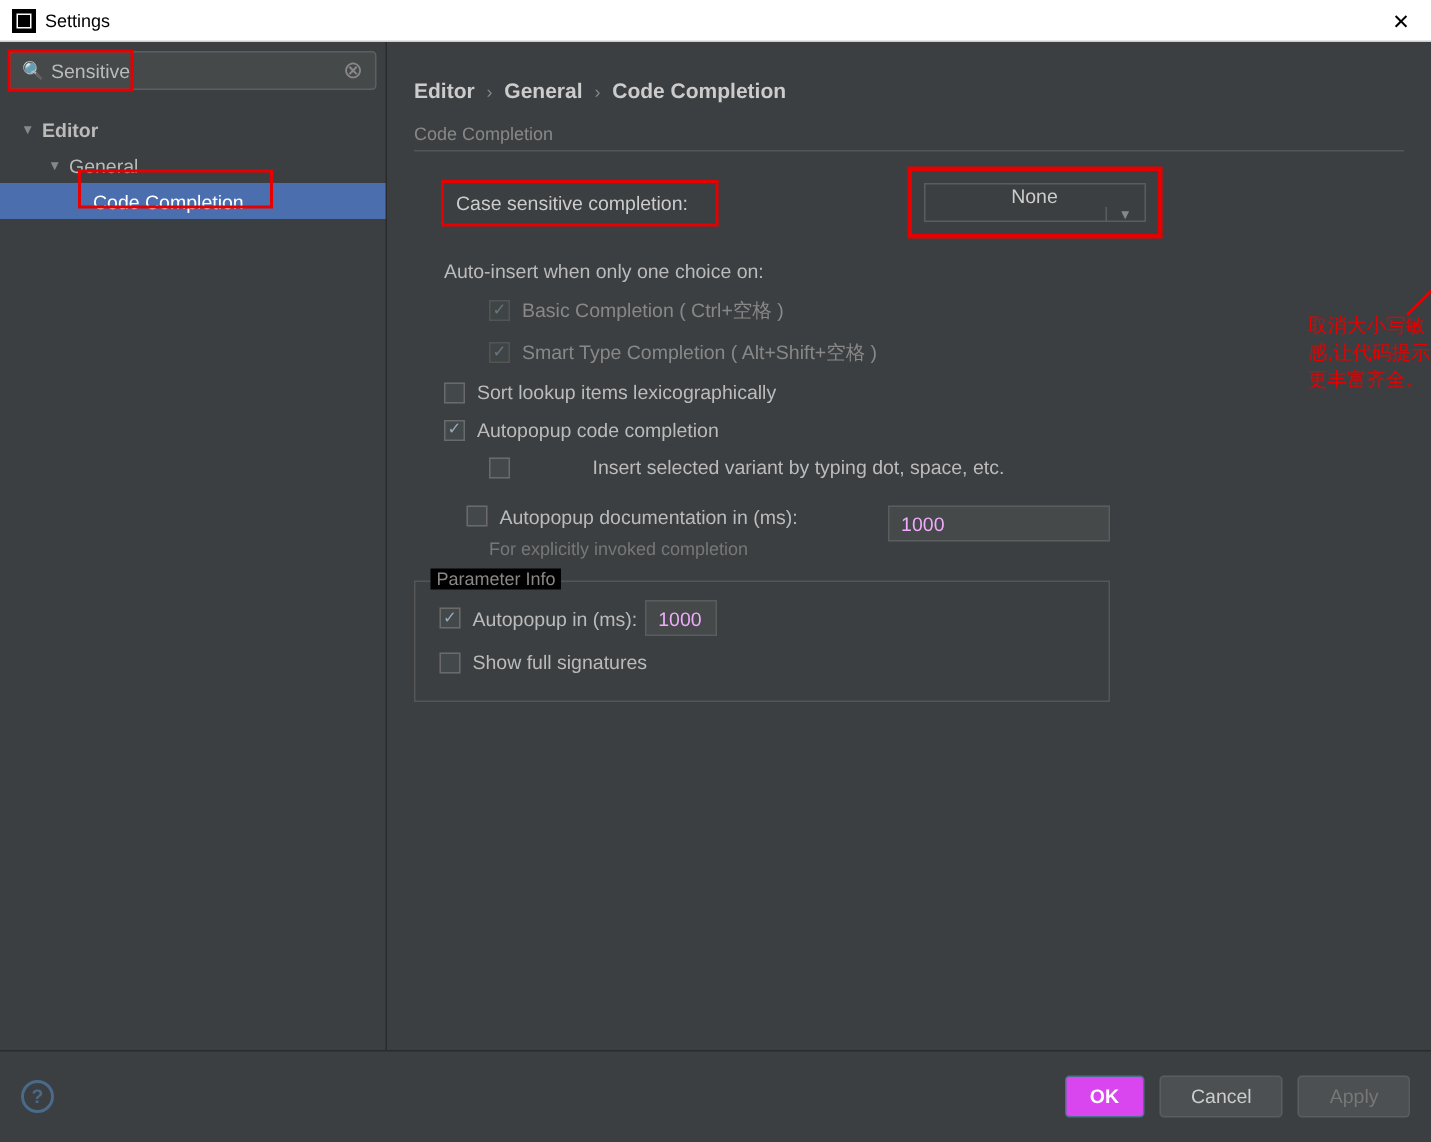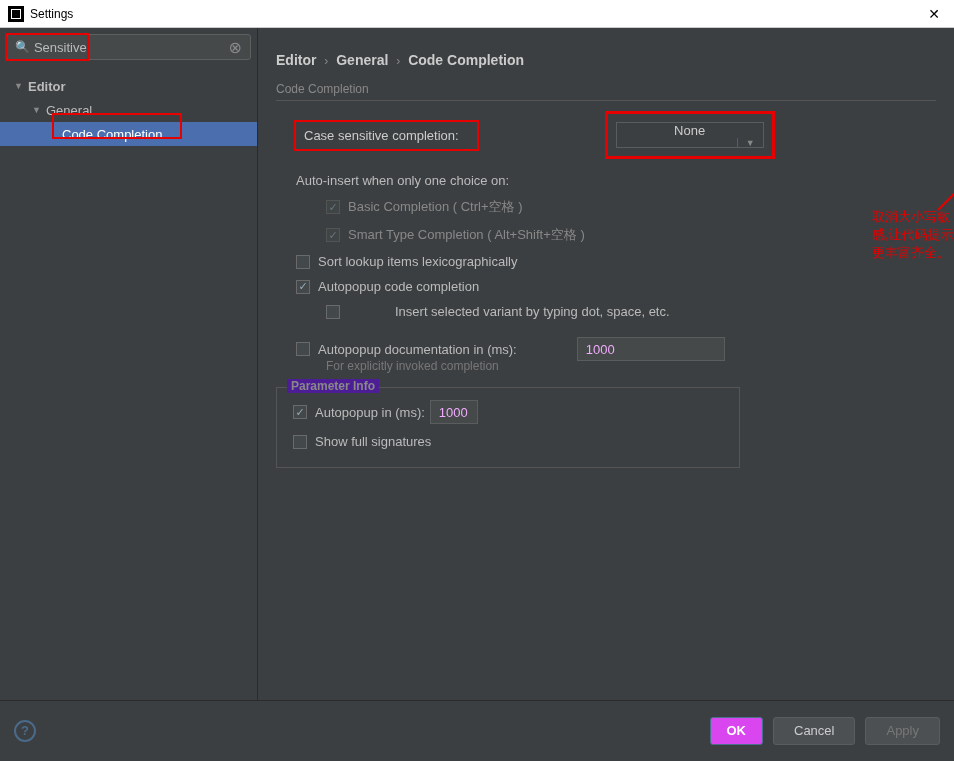--- a/index.html
+++ b/index.html
@@ -55,33 +55,33 @@
 
 .first-row { display: flex; align-items: center; margin-left: 18px; margin-bottom: 14px; }
 .first-row .gap { width: 126px; }
 
 .textfield { background: #45494a; border: 1px solid #5a5d5e; height: 24px; width: 148px; color: #f0abfc; font-size: 13px; padding: 0 8px; }
 .textfield.sm { width: 48px; }
 
 .hint { color: #777; font-size: 12px; margin-left: 50px; margin-top: -6px; margin-bottom: 14px; }
 
 .fieldset { border: 1px solid #555; margin-top: 12px; padding: 12px 16px 8px; width: 464px; position: relative; }
-.fieldset-legend { position: absolute; top: -9px; left: 10px; background: #4c1d95; padding: 0 4px; color: #888; font-size: 12px; font-weight: bold; }
+.fieldset-legend { position: absolute; top: -9px; left: 10px; background: #000000; padding: 0 4px; color: #888; font-size: 12px; }
 
 .annotation-arrow { position: absolute; top: 132px; left: 670px; pointer-events: none; }
 .annotation-text { position: absolute; top: 180px; left: 614px; color: #e60000; font-size: 13px; pointer-events: none; }
 
 .bottombar { height: 60px; border-top: 1px solid #2b2b2b; display: flex; align-items: center; padding: 0 14px; background: #3c3f41; }
 .help-icon { width: 22px; height: 22px; border: 2px solid #4a6a8a; border-radius: 50%; color: #4a6a8a; display: flex; align-items: center; justify-content: center; font-size: 13px; font-weight: bold; cursor: pointer; }
 .btns { margin-left: auto; display: flex; gap: 10px; }
 .btn { height: 28px; padding: 0 20px; font-size: 13px; border: 1px solid #5a5d5e; background: #4c5052; color: #ccc; cursor: pointer; border-radius: 3px; }
 .btn.primary { background: #d946ef; border-color: #4a708b; color: #fff; font-weight: bold; padding: 0 16px; }
 .btn.dis { color: #777; }
 
-.row-doc { display: flex; align-items: center; margin-left: 20px; margin-top: 18px; margin-bottom: 4px; }
+.row-doc { display: flex; align-items: flex-start; margin-left: 35px; margin-top: 18px; margin-bottom: 4px; }
 .row-doc .lbl2 { font-size: 13px; margin-right: 60px; }
 </style>
 </head>
 <body>
 
 <div class="titlebar">
   <div class="titlebar-icon"></div>
   <div class="titlebar-title">Settings</div>
   <div class="titlebar-close">✕</div>
 </div>

